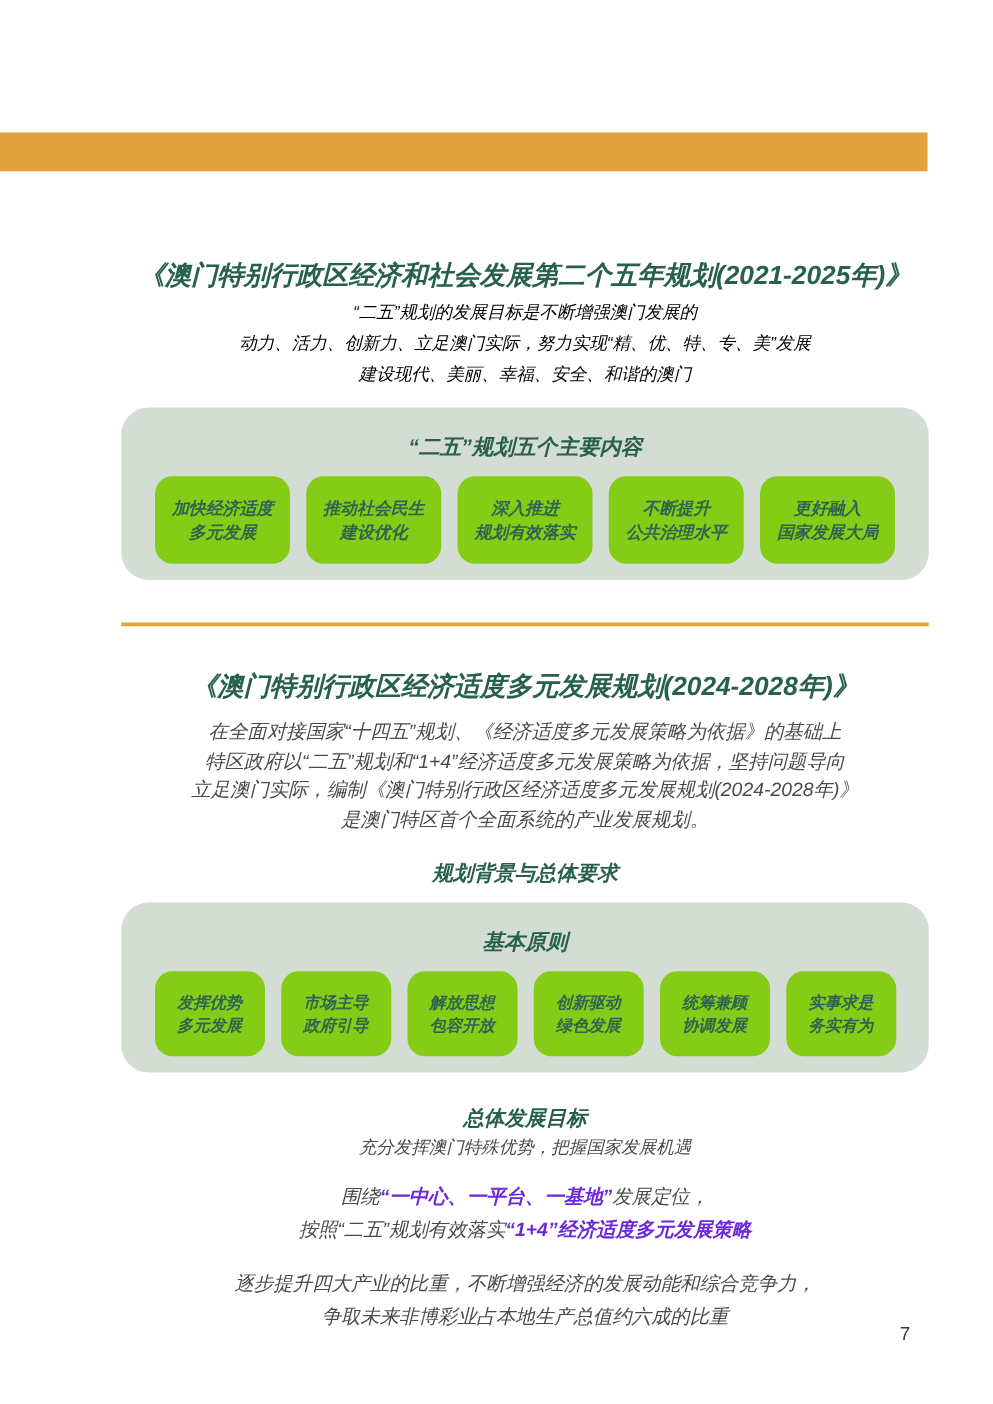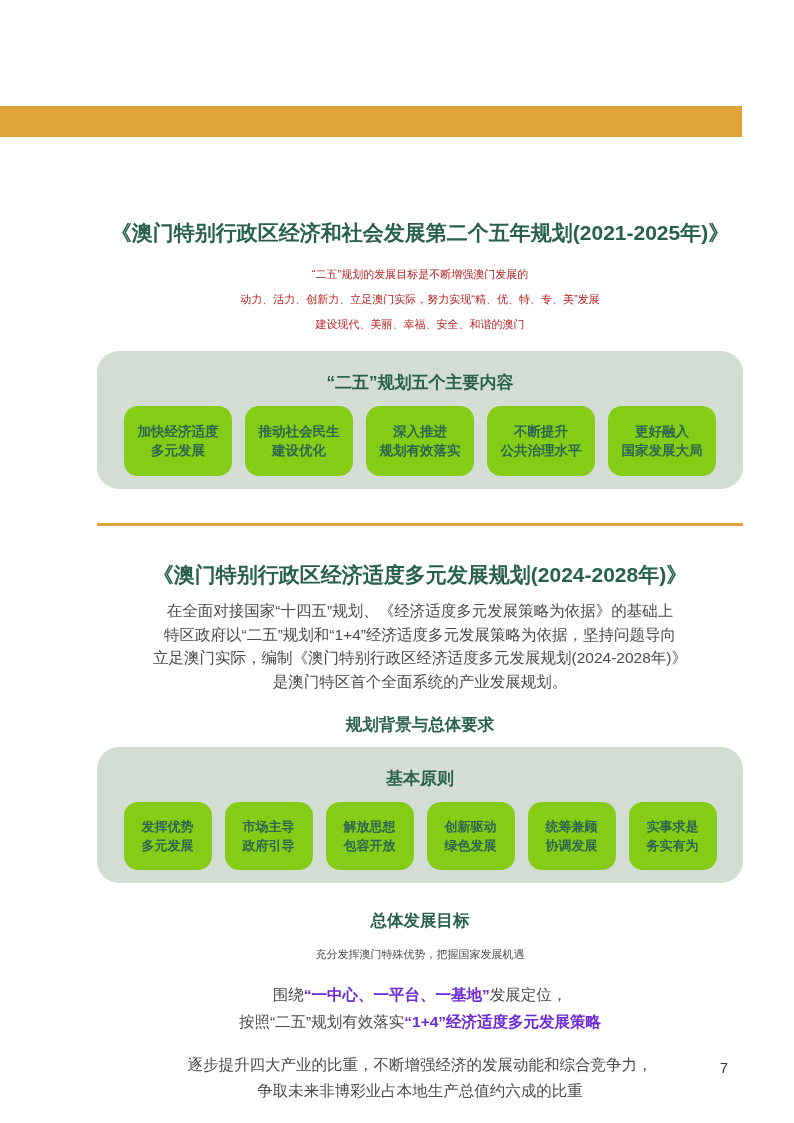--- a/index.html
+++ b/index.html
@@ -13,38 +13,39 @@
     color: #4a4a4a;
   }
   .top-band {
     position: absolute;
     top: 106px; left: 0;
     width: 742px; height: 31px;
     background: #e2a23c;
   }
   .content {
     position: absolute;
-    top: 16px; left: 97px;
+    top: 4px; left: 97px;
     width: 646px;
     text-align: center;
+    font-style: italic;
   }
   .title {
     margin-top: 0;
     font-size: 21px;
     font-weight: 700;
     color: #28614b;
     line-height: 27px;
     white-space: nowrap;
   }
   .title-1 { padding-top: 203px; }
   .intro {
-    margin-top: 16px;
-    font-size: 11px;
+    margin-top: 3px;
+    font-size: 14px;
     line-height: 25px;
-    color: #b91c1c;
+    color: #000000;
   }
   .green-box {
     margin-top: 14px;
     background: #d4ddd4;
     border-radius: 22px;
     padding: 20px 14px 13px 14px;
     box-sizing: border-box;
   }
   .green-box-header {
     font-size: 17px;
@@ -91,22 +92,22 @@
     line-height: 18px;
   }
   .goal-head {
     margin-top: 28px;
     font-size: 16.5px;
     font-weight: 700;
     color: #28614b;
     line-height: 18px;
   }
   .goal-line {
-    margin-top: 16px;
-    font-size: 11px;
+    margin-top: 4px;
+    font-size: 14px;
     line-height: 19px;
   }
   .accent-block {
     margin-top: 17px;
     font-size: 15.5px;
     line-height: 27px;
   }
   .accent {
     color: #6d28d9;
     font-weight: 700;

